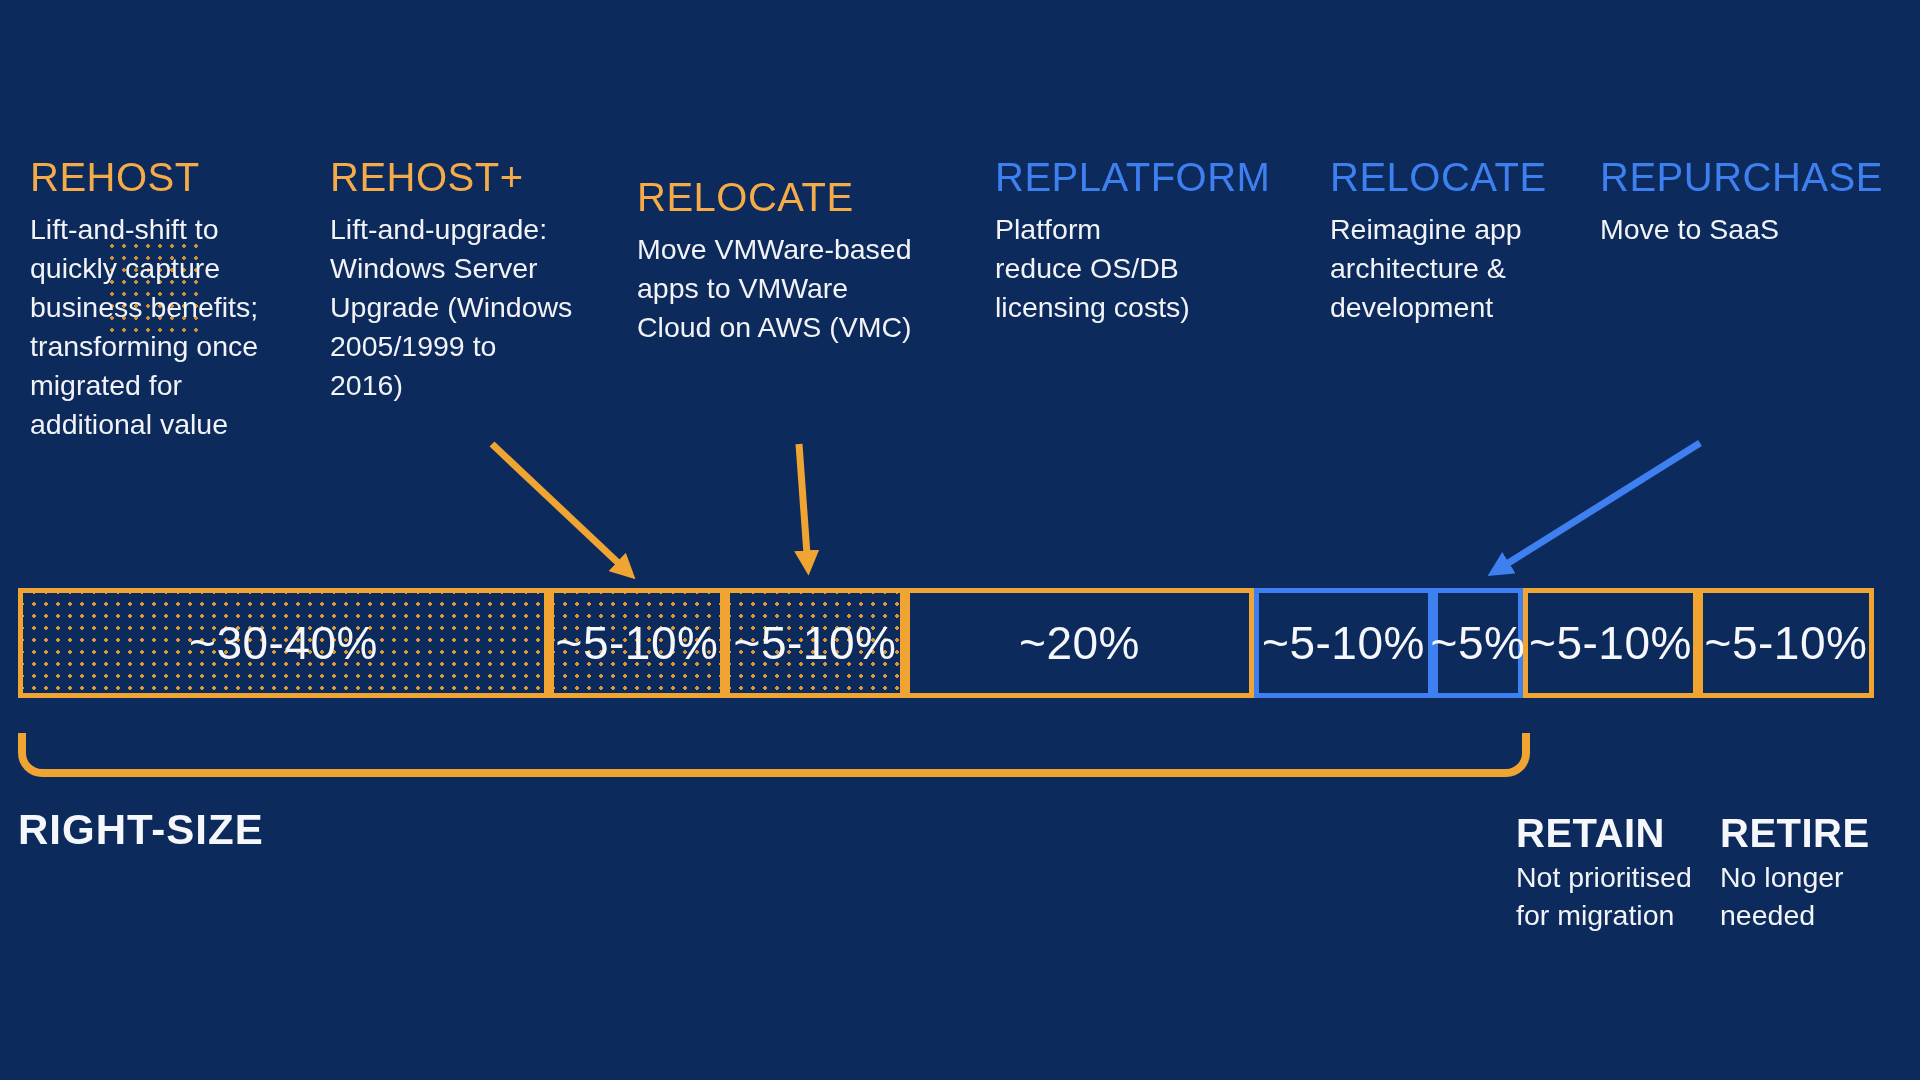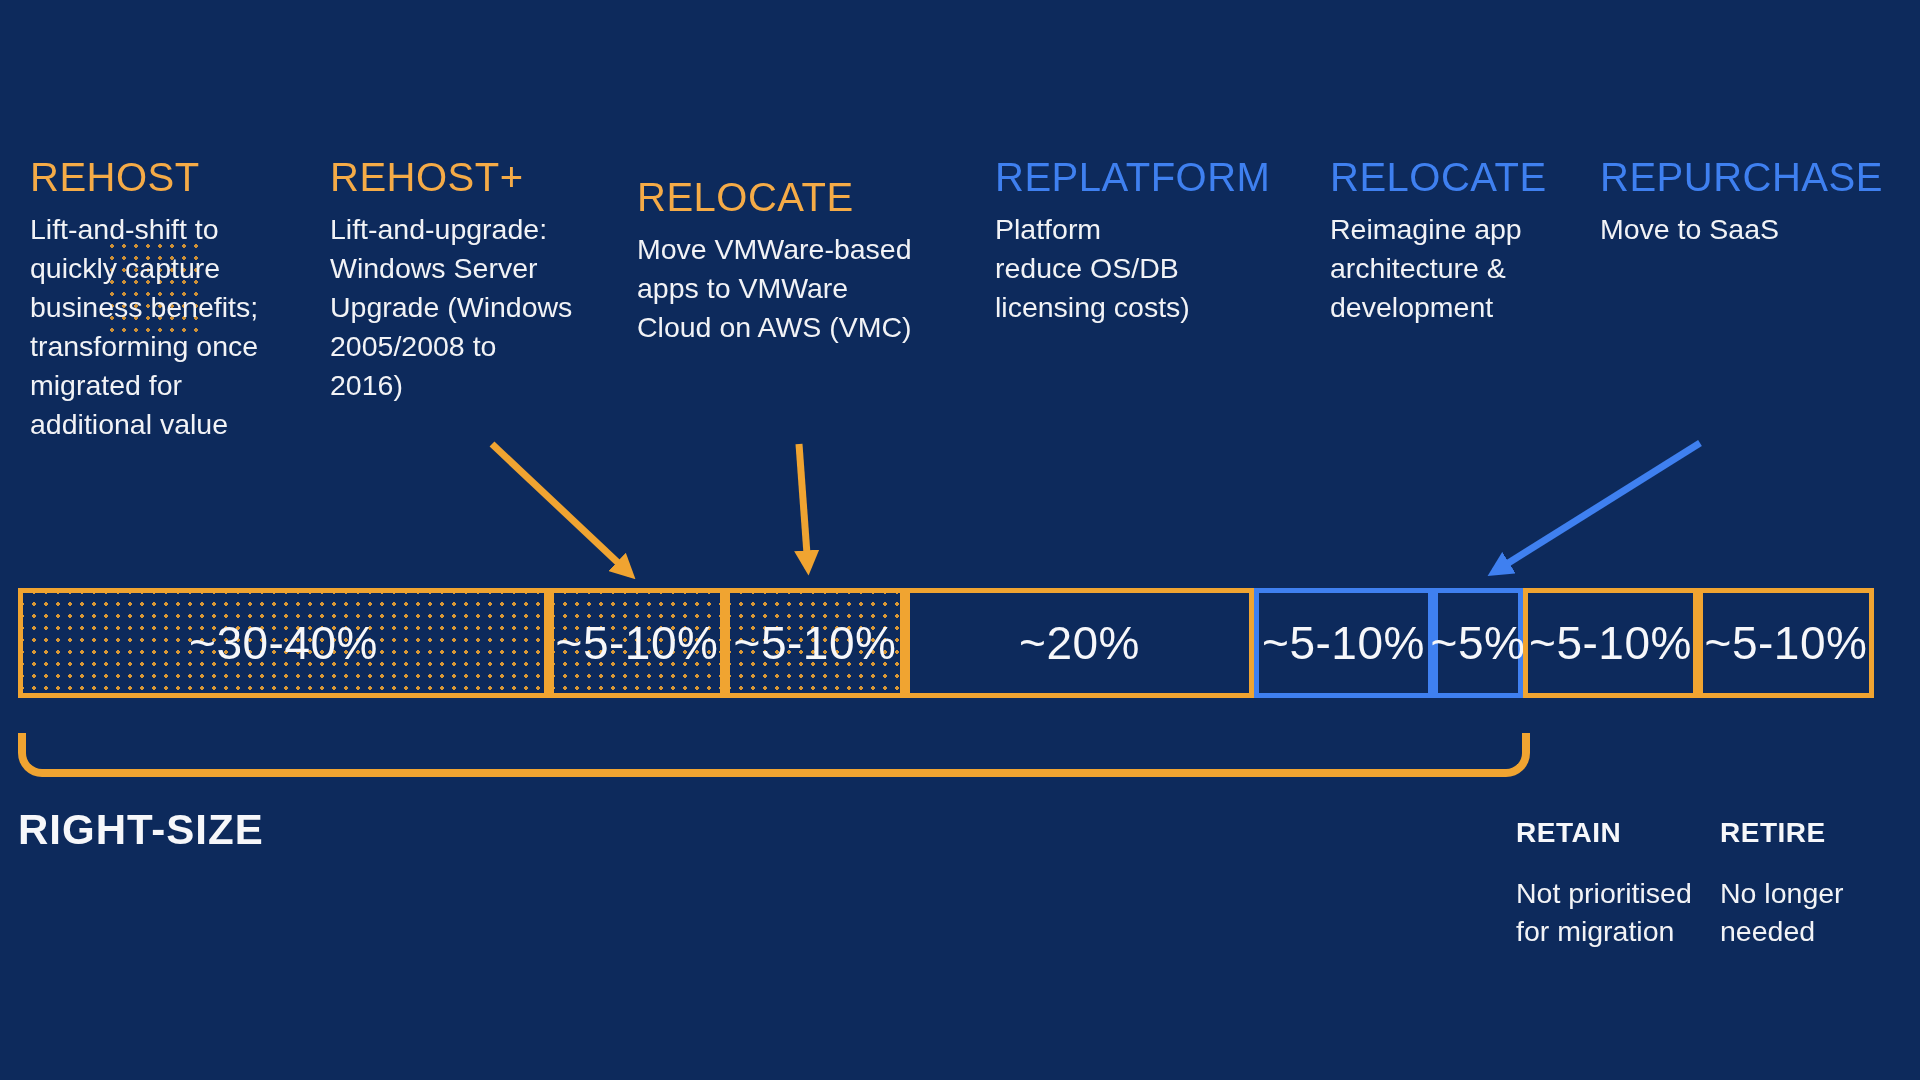--- a/index.html
+++ b/index.html
@@ -113,25 +113,25 @@
     letter-spacing: 1px;
     z-index: 2;
   }
 
   
   .foot { position: absolute; top: 808px; z-index: 2; }
   #foot-retain { left: 1516px; width: 200px; }
   #foot-retire { left: 1720px; width: 170px; }
   .foot-head {
     color: #F6F7FA;
-    font-size: 28px;
+    font-size: 40px;
     font-weight: 600;
     letter-spacing: 0.5px;
     line-height: 50px;
-    margin-bottom: 16px;
+    margin-bottom: 0;
   }
   .foot-line {
     color: #F2F3F6;
     font-size: 28.5px;
     line-height: 38px;
     font-weight: 400;
   }
 </style>
 </head>
 <body>
@@ -148,21 +148,21 @@
     <div class="col-line">transforming once</div>
     <div class="col-line">migrated for</div>
     <div class="col-line">additional value</div>
   </div>
 
   <div class="col" id="col-rehostplus">
     <div class="col-head orange">REHOST+</div>
     <div class="col-line">Lift-and-upgrade:</div>
     <div class="col-line">Windows Server</div>
     <div class="col-line">Upgrade (Windows</div>
-    <div class="col-line">2005/2008 to</div>
+    <div class="col-line">2005/1999 to</div>
     <div class="col-line">2016)</div>
   </div>
 
   <div class="col" id="col-relocate">
     <div class="col-head orange">RELOCATE</div>
     <div class="col-line">Move VMWare-based</div>
     <div class="col-line">apps to VMWare</div>
     <div class="col-line">Cloud on AWS (VMC)</div>
   </div>
 

